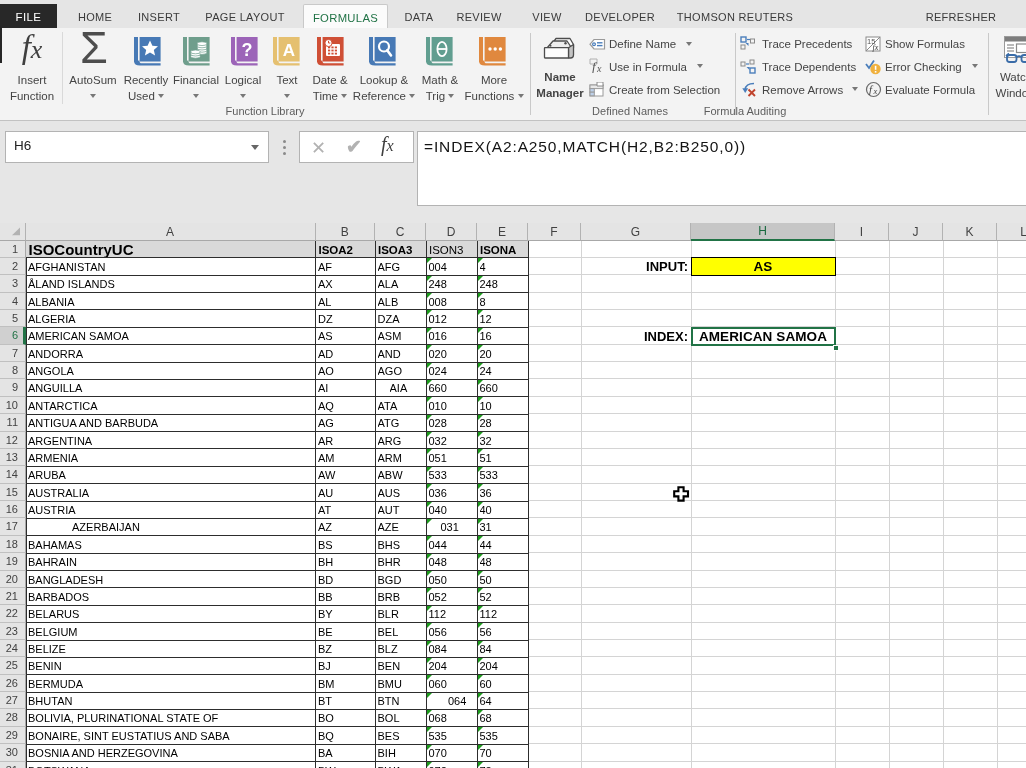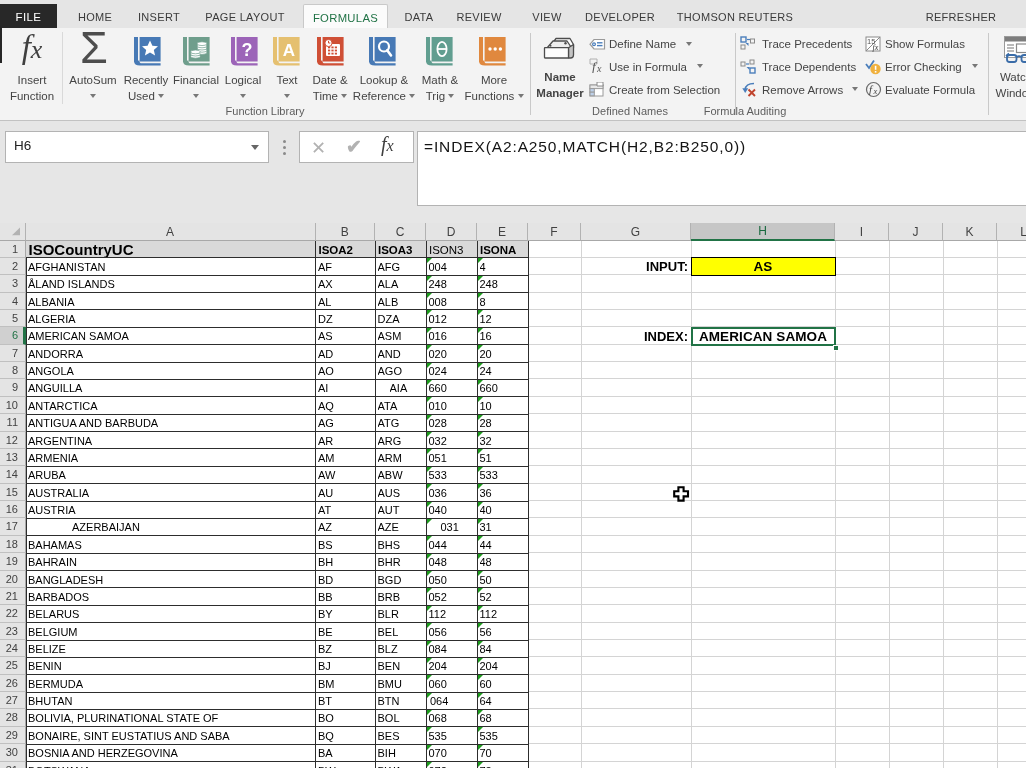--- a/index.html
+++ b/index.html
@@ -523,21 +523,21 @@
 <div class="cell" style="left:318.0px;top:452.75px;width:55.5px;height:16.37px;">BM</div>
 <div class="cell" style="left:377.5px;top:452.75px;width:47px;height:16.37px;">BMU</div>
 <div class="cell" style="left:428.5px;top:452.75px;width:47px;height:16.37px;">060</div>
 <div class="gt" style="left:427px;top:452.25px;"></div>
 <div class="cell" style="left:479.5px;top:452.75px;width:47px;height:16.37px;">60</div>
 <div class="gt" style="left:478px;top:452.25px;"></div>
 <div class="abs" style="left:25.5px;top:468.62px;width:502.5px;height:1px;background:#2d2d2d;"></div>
 <div class="cell" style="left:28.0px;top:470.12px;width:286.0px;height:16.37px;">BHUTAN</div>
 <div class="cell" style="left:318.0px;top:470.12px;width:55.5px;height:16.37px;">BT</div>
 <div class="cell" style="left:377.5px;top:470.12px;width:47px;height:16.37px;">BTN</div>
-<div class="cell" style="left:430px;top:470.12px;width:47px;height:16.37px;">064</div>
+<div class="cell" style="left:448px;top:470.12px;width:47px;height:16.37px;">064</div>
 <div class="gt" style="left:427px;top:469.62px;"></div>
 <div class="cell" style="left:479.5px;top:470.12px;width:47px;height:16.37px;">64</div>
 <div class="gt" style="left:478px;top:469.62px;"></div>
 <div class="abs" style="left:25.5px;top:485.99px;width:502.5px;height:1px;background:#2d2d2d;"></div>
 <div class="cell" style="left:28.0px;top:487.49px;width:286.0px;height:16.37px;">BOLIVIA, PLURINATIONAL STATE OF</div>
 <div class="cell" style="left:318.0px;top:487.49px;width:55.5px;height:16.37px;">BO</div>
 <div class="cell" style="left:377.5px;top:487.49px;width:47px;height:16.37px;">BOL</div>
 <div class="cell" style="left:428.5px;top:487.49px;width:47px;height:16.37px;">068</div>
 <div class="gt" style="left:427px;top:486.99px;"></div>
 <div class="cell" style="left:479.5px;top:487.49px;width:47px;height:16.37px;">68</div>

